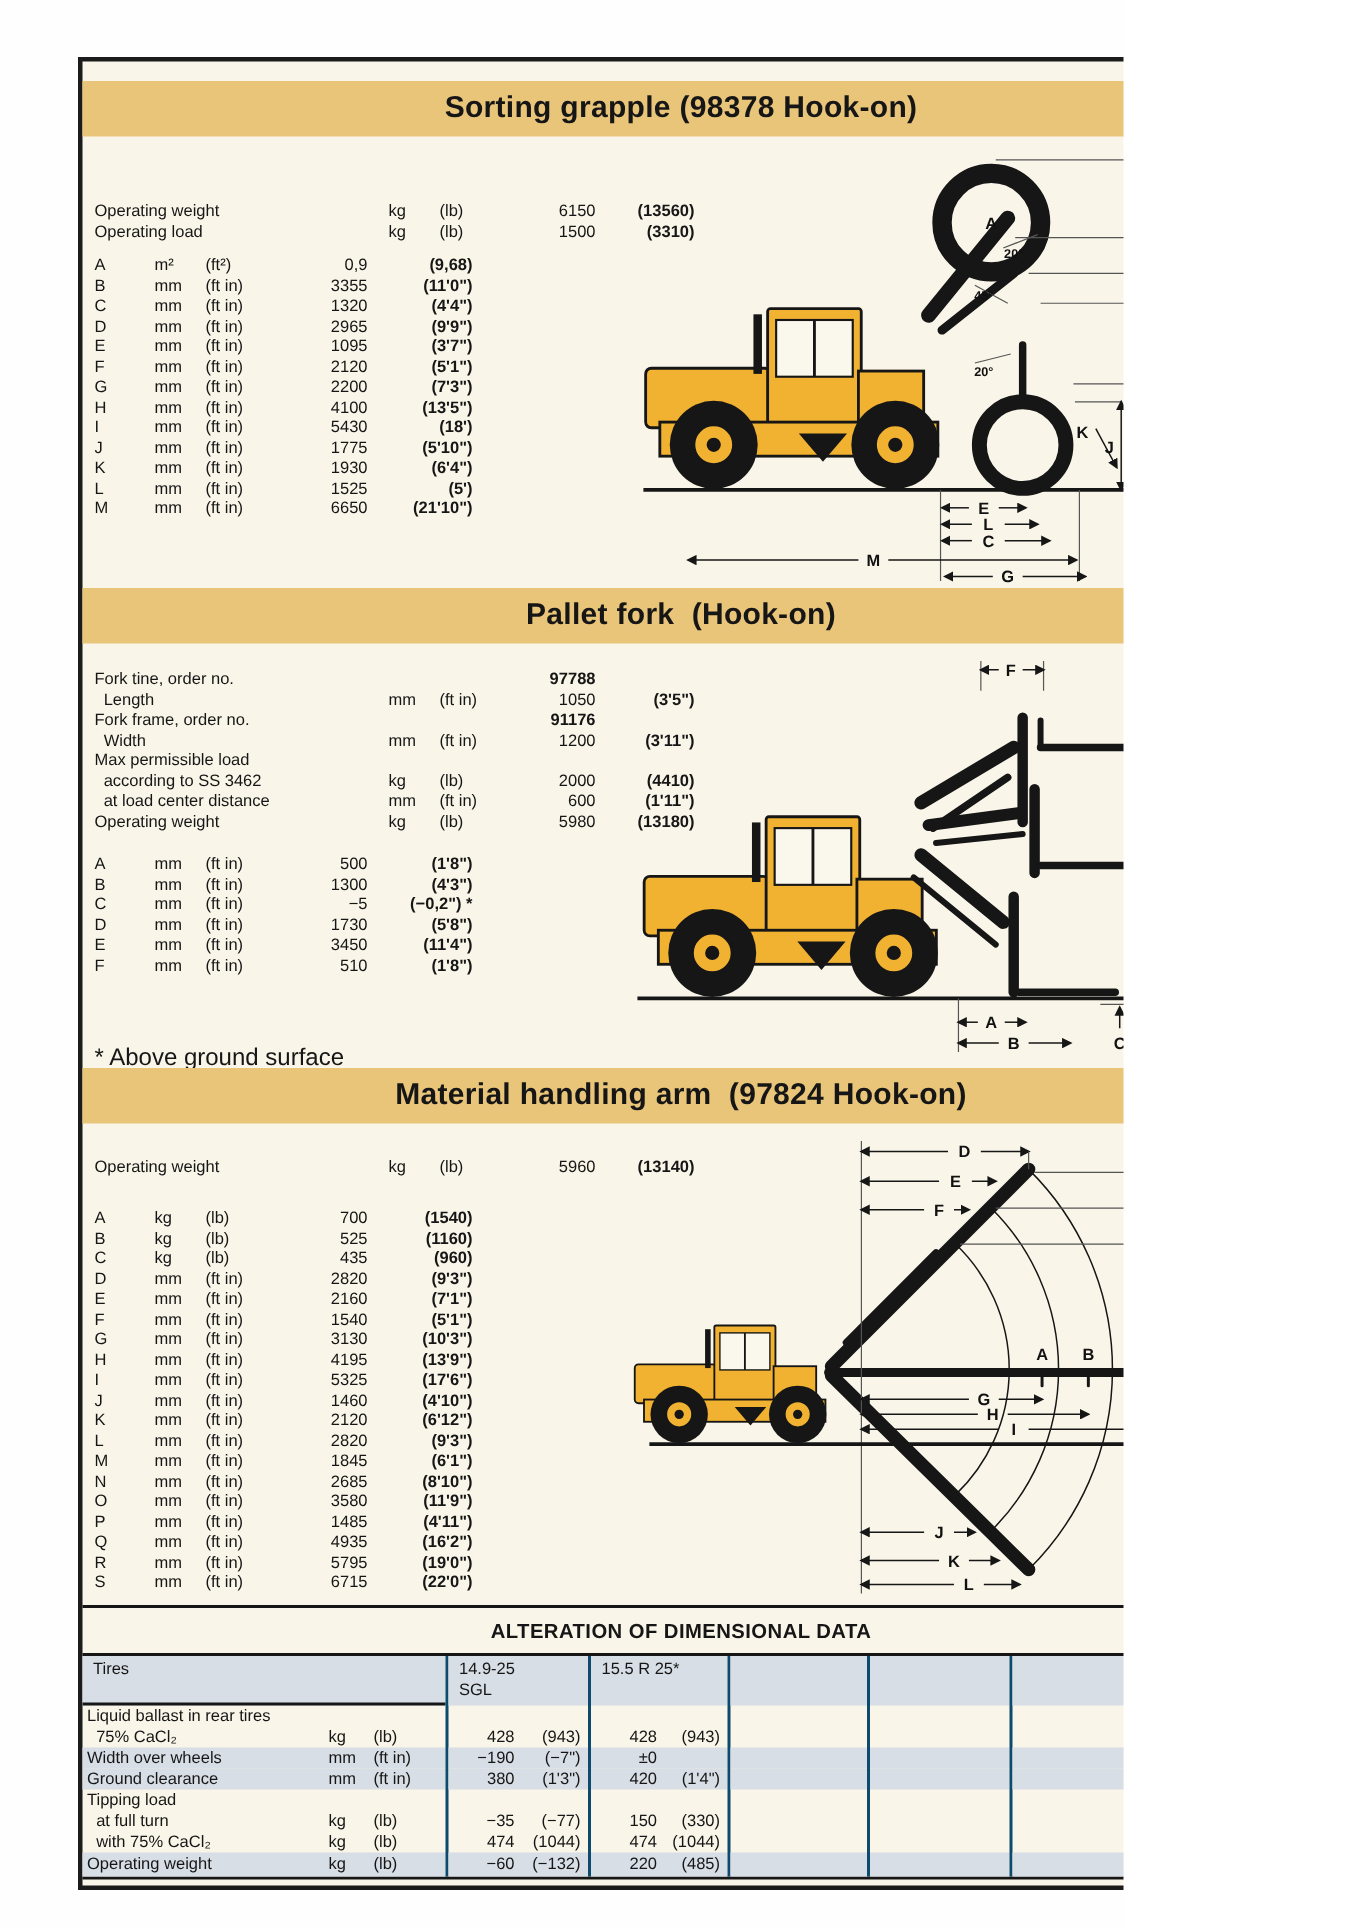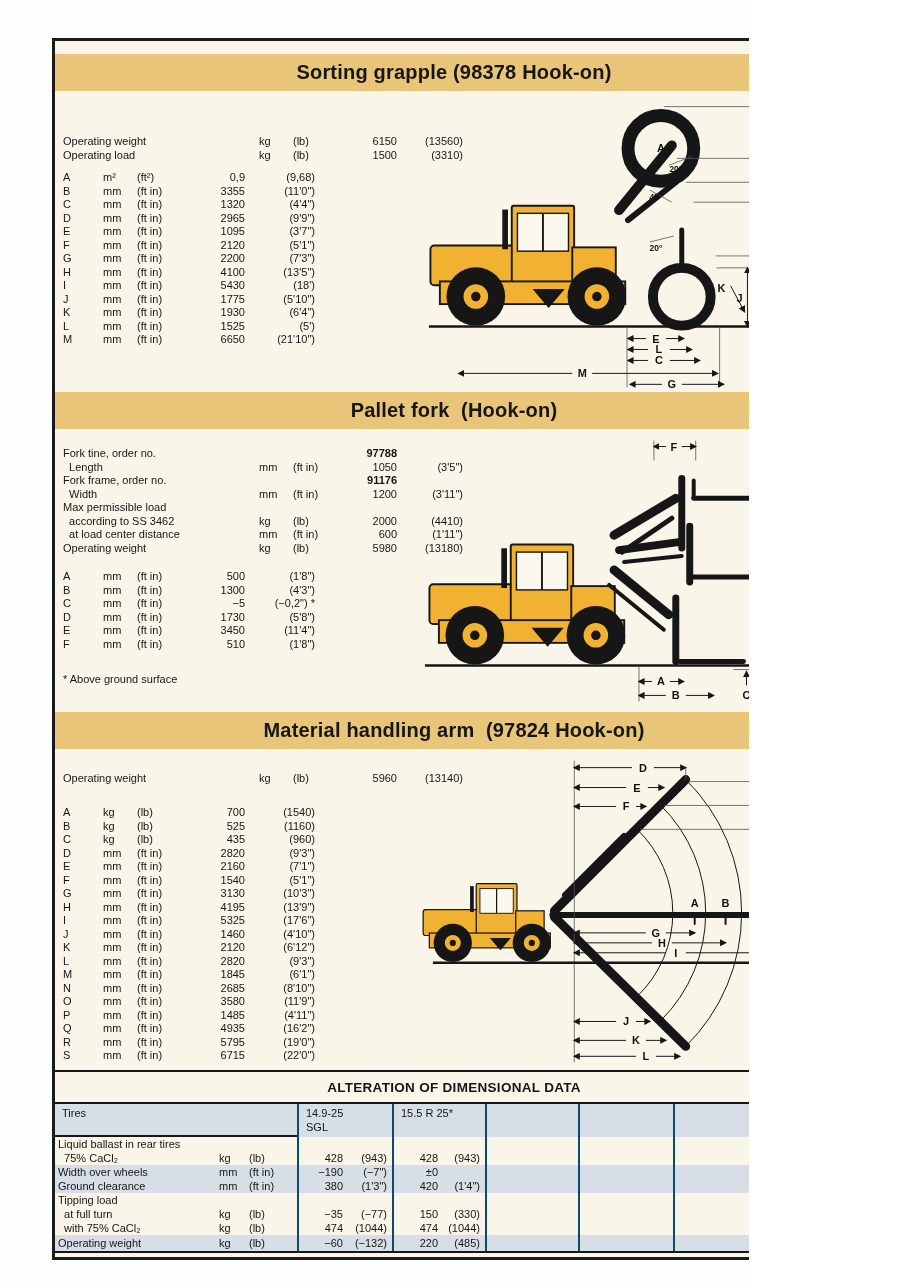--- a/index.html
+++ b/index.html
@@ -13,26 +13,26 @@
   .band span{font-size:20px;font-weight:bold;white-space:pre;letter-spacing:.2px;}
   .band1{top:13px;} .band2{top:351px;} .band3{top:671px;}
   
   .spec-list,.dim-list{position:absolute;font-size:11px;line-height:13.5px;}
   .spec-row{display:grid;grid-template-columns:196px 34px 48px 56px 66px;}
   .dim-row{display:grid;grid-template-columns:40px 34px 48px 60px 70px;}
   .s-label,.d-letter{white-space:pre;}
   .s-unit,.d-unit{text-align:left;}
   .s-unitimp,.d-unitimp{text-align:left;}
   .s-val,.d-val{text-align:right;}
-  .s-valimp,.d-valimp{text-align:right;white-space:pre;}
+  .s-valimp,.d-valimp{text-align:right;white-space:pre;font-weight:bold;}
   .s1-specs{left:8px;top:94px;width:410px;}
   .s1-dims{left:8px;top:130px;width:260px;}
   .s2-specs{left:8px;top:406px;width:410px;}
   .s2-dims{left:8px;top:529px;width:260px;}
-  .s2-foot{position:absolute;left:8px;top:632px;font-size:11px;}
+  .s2-foot{position:absolute;left:8px;top:656px;font-size:16px;}
   .s3-specs{left:8px;top:731px;width:410px;}
   .s3-dims{left:8px;top:765px;width:260px;}
   .s2-specs .spec-row:nth-child(1) .s-val,
   .s2-specs .spec-row:nth-child(3) .s-val{font-weight:bold;}
   
   .diag{position:absolute;}
   .diag1{left:360px;top:49px;width:434px;height:300px;}
   .diag2{left:360px;top:389px;width:434px;height:276px;}
   .diag3{left:360px;top:704px;width:434px;height:322px;}
   .lb{fill:#f2b231;stroke:#161616;stroke-width:2;}

